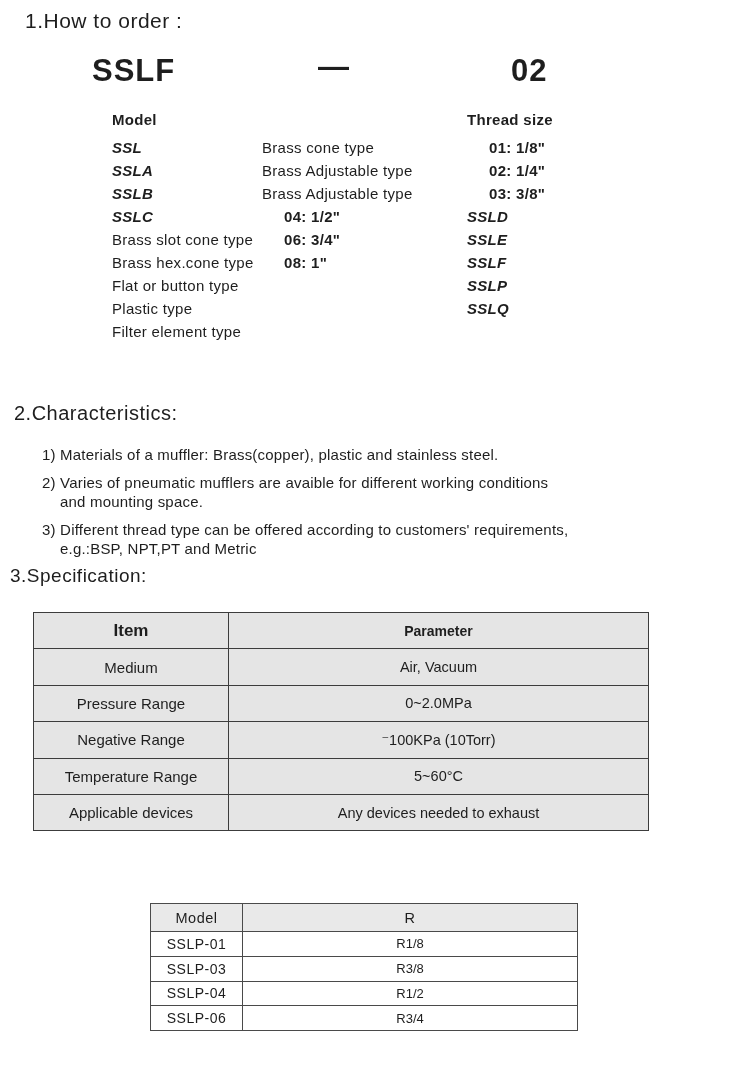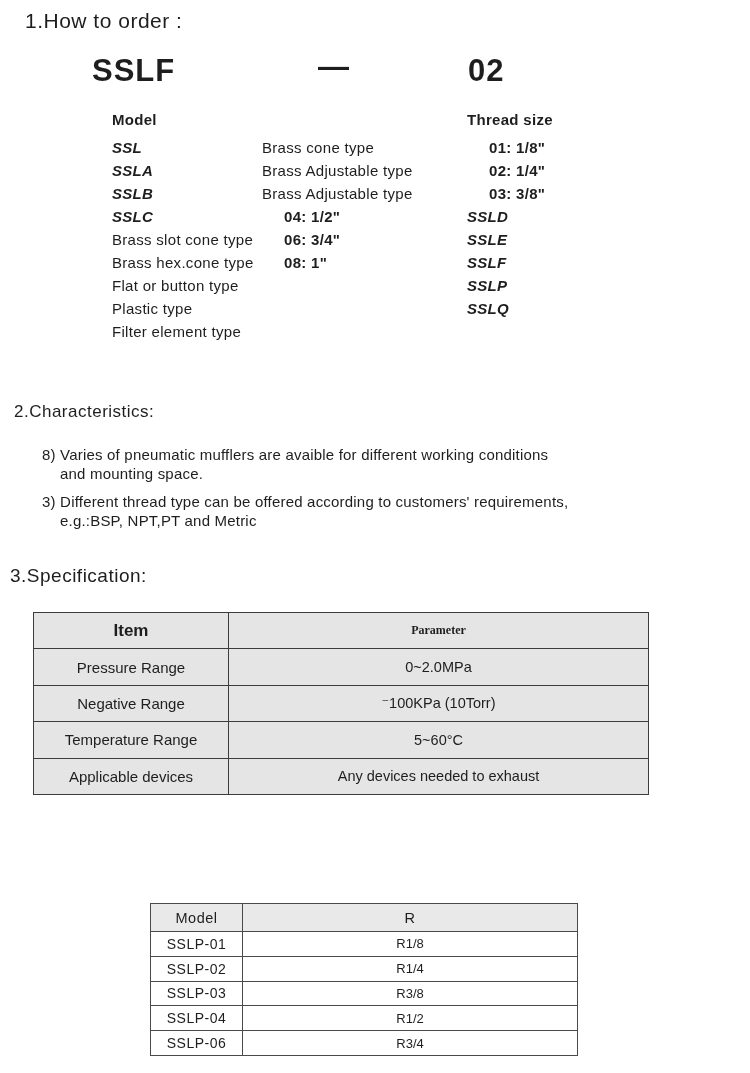--- a/index.html
+++ b/index.html
@@ -7,48 +7,48 @@
   .page {
     position:relative; width:750px; height:1073px; background:#ffffff;
     font-family:"Liberation Sans","DejaVu Sans",sans-serif; color:#1e1e1e;
     overflow:hidden;
   }
   
   .h1-heading { position:absolute; left:25px; top:9px; font-size:21px; letter-spacing:0.5px; }
   .code-row span { position:absolute; font-weight:700; font-size:31px; letter-spacing:1px; }
   .code-model { left:92px; top:53px; }
   .code-dash  { left:318px; top:49px; }
-  .code-size  { left:468px; top:53px; }
+  .code-size  { left:511px; top:53px; }
   .order-grid {
     position:absolute; left:112px; top:111px;
     display:grid; grid-template-columns:150px 205px 175px;
     grid-template-rows:28px repeat(9, 23px);
     font-size:15px; letter-spacing:0.3px;
   }
   .og-head   { font-weight:700; }
   .og-code   { font-weight:700;font-style:italic; }
   .og-desc   { }
   .og-thread { font-weight:700; padding-left:22px; }
   
-  .h2-heading { position:absolute; left:14px; top:402px; font-size:17px; letter-spacing:0.5px; }
+  .h2-heading { position:absolute; left:14px; top:402px; font-size:20px; letter-spacing:0.5px; }
   .char-list { position:absolute; left:42px; top:445px; width:650px; font-size:15px; line-height:19px; letter-spacing:0.2px; }
   .char-item { margin-bottom:9px; }
   .char-cont { padding-left:18px; }
   
   .h3-heading { position:absolute; left:10px; top:565px; font-size:19px; letter-spacing:0.5px; }
   .spec-table {
     position:absolute; left:33px; top:612px; width:616px;
     border-collapse:collapse; table-layout:fixed;
   }
   .spec-table th, .spec-table td {
     border:1.6px solid #3c3c3c; text-align:center; vertical-align:middle;
     height:36.4px; background:#e5e5e5;
   }
   .spec-th-item  { font-size:17px; font-weight:700; }
-  .spec-th-param { font-size:12px; font-weight:700;font-family:Liberation Serif, serif; }
+  .spec-th-param { font-size:14px; font-weight:700; }
   .spec-item-cell  { font-size:15px; }
   .spec-param-cell { font-size:14.5px; }
   
   .r-table {
     position:absolute; left:150px; top:903px; width:428px;
     border-collapse:collapse; table-layout:fixed;
   }
   .r-table th, .r-table td {
     border:1.4px solid #4a4a4a; text-align:center; vertical-align:middle; background:#ffffff;
   }
@@ -109,40 +109,48 @@
 
     <div class="og-code">SSLQ</div>
     <div class="og-desc">Filter element type</div>
     <div class="og-thread"></div>
   </div>
 
   <div class="h2-heading">2.Characteristics:</div>
 
   <div class="char-list">
     <div class="char-item">
-      <div>8) Varies of pneumatic mufflers are avaible for different working conditions</div>
+      <div>1) Materials of a muffler: Brass(copper), plastic and stainless steel.</div>
+      <div class="char-cont"></div>
+    </div>
+    <div class="char-item">
+      <div>2) Varies of pneumatic mufflers are avaible for different working conditions</div>
       <div class="char-cont">and mounting space.</div>
     </div>
     <div class="char-item">
       <div>3) Different thread type can be offered according to customers' requirements,</div>
       <div class="char-cont">e.g.:BSP, NPT,PT and Metric</div>
     </div>
   </div>
 
   <div class="h3-heading">3.Specification:</div>
 
   <table class="spec-table">
     <colgroup>
         <col style="width:195px">
         <col>
       </colgroup>
     <tbody>
         <tr>
       <th class="spec-th-item">Item</th>
       <th class="spec-th-param">Parameter</th>
+    </tr>
+    <tr>
+      <td class="spec-item-cell">Medium</td>
+      <td class="spec-param-cell">Air, Vacuum</td>
     </tr>
     <tr>
       <td class="spec-item-cell">Pressure Range</td>
       <td class="spec-param-cell">0~2.0MPa</td>
     </tr>
     <tr>
       <td class="spec-item-cell">Negative Range</td>
       <td class="spec-param-cell">⁻100KPa (10Torr)</td>
     </tr>
     <tr>
@@ -164,24 +172,20 @@
     <tbody>
         <tr>
       <th>Model</th>
       <th class="r-th-r">R</th>
     </tr>
     <tr>
       <td class="r-model-cell">SSLP-01</td>
       <td class="r-val-cell">R1/8</td>
     </tr>
     <tr>
-      <td class="r-model-cell">SSLP-02</td>
-      <td class="r-val-cell">R1/4</td>
-    </tr>
-    <tr>
       <td class="r-model-cell">SSLP-03</td>
       <td class="r-val-cell">R3/8</td>
     </tr>
     <tr>
       <td class="r-model-cell">SSLP-04</td>
       <td class="r-val-cell">R1/2</td>
     </tr>
     <tr>
       <td class="r-model-cell">SSLP-06</td>
       <td class="r-val-cell">R3/4</td>

